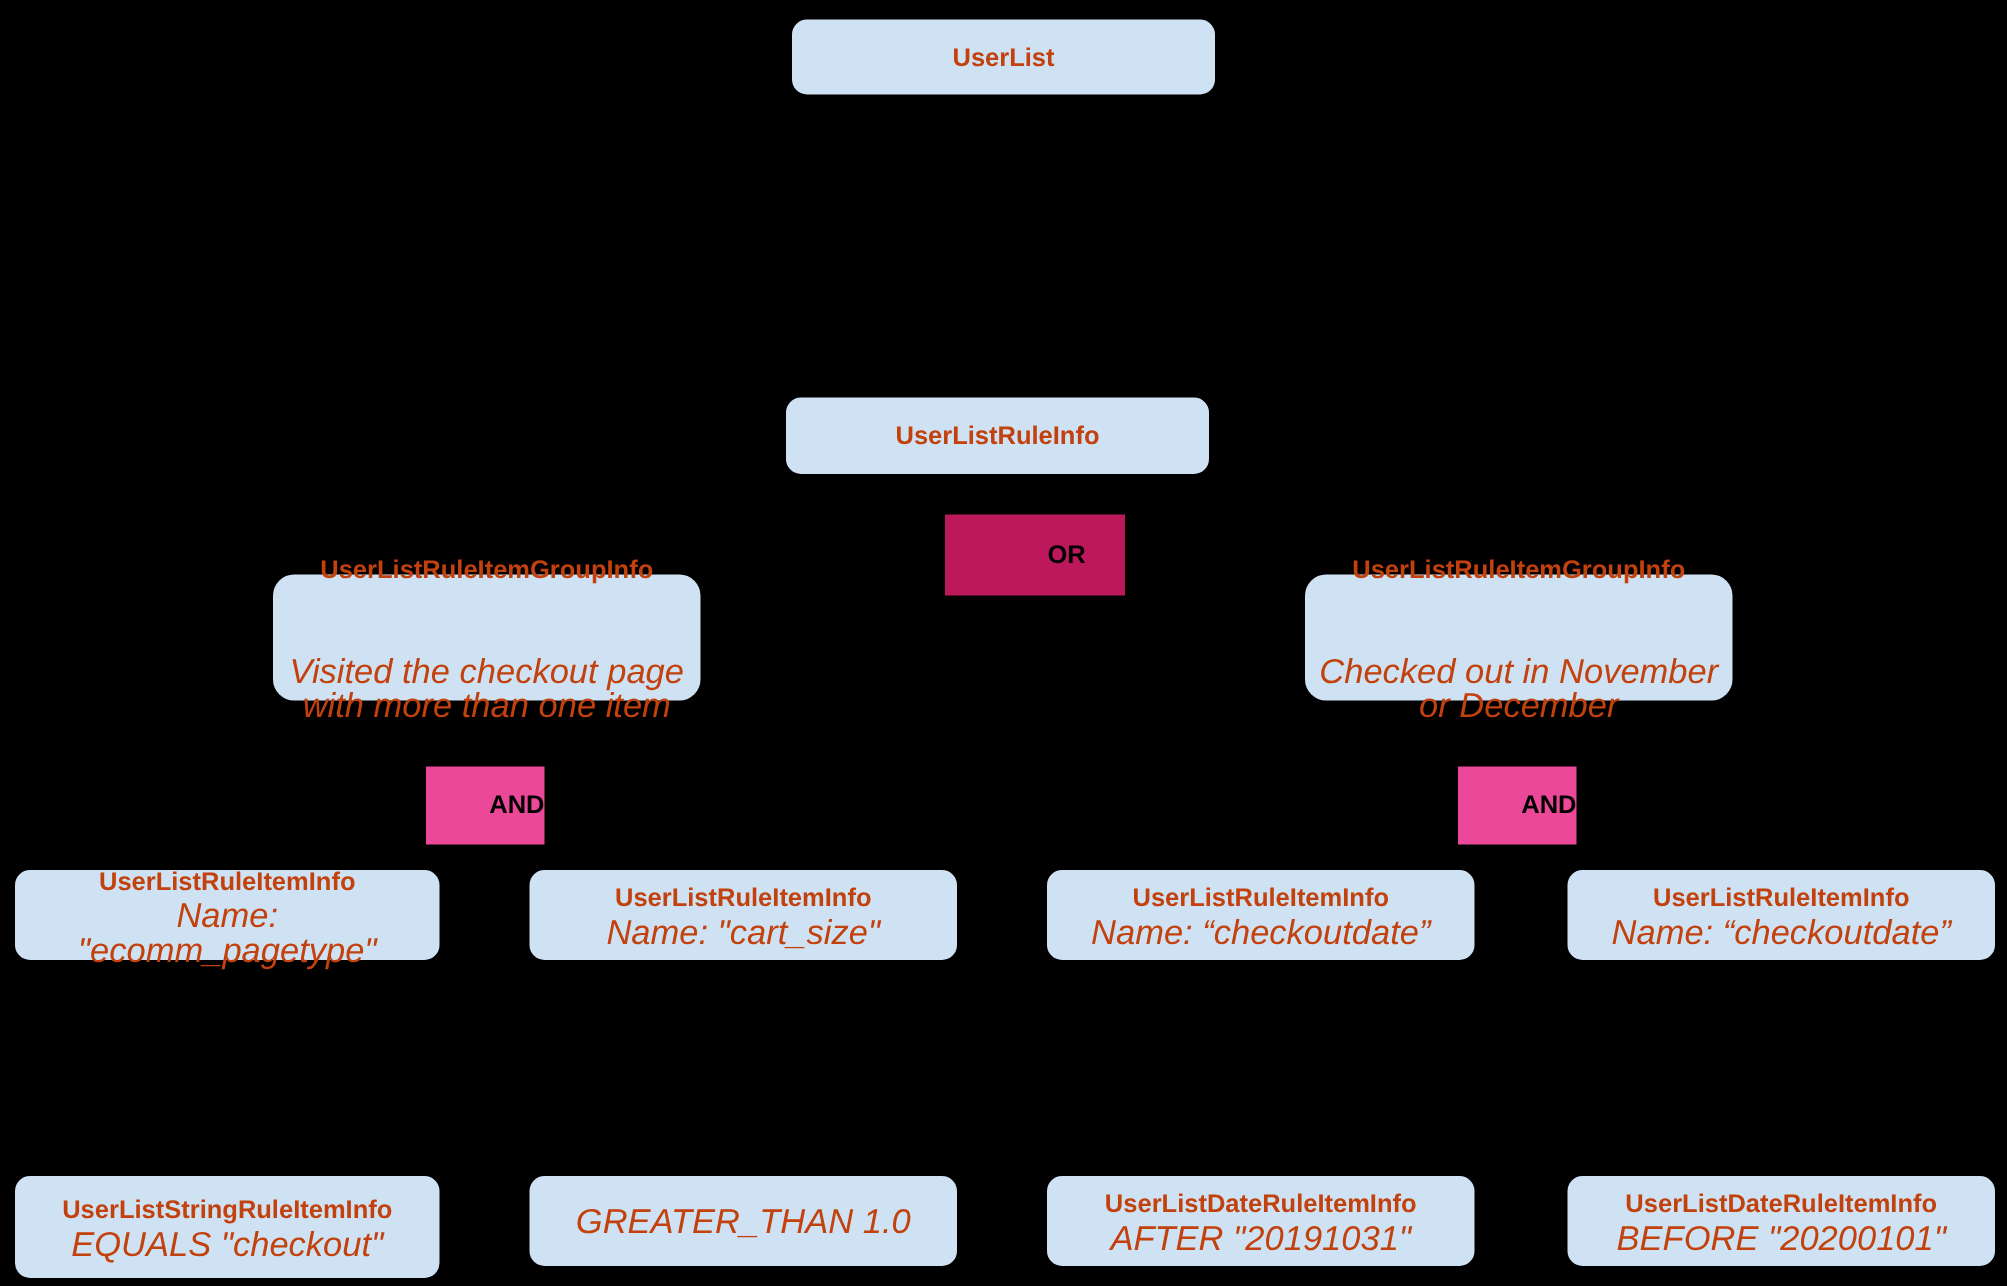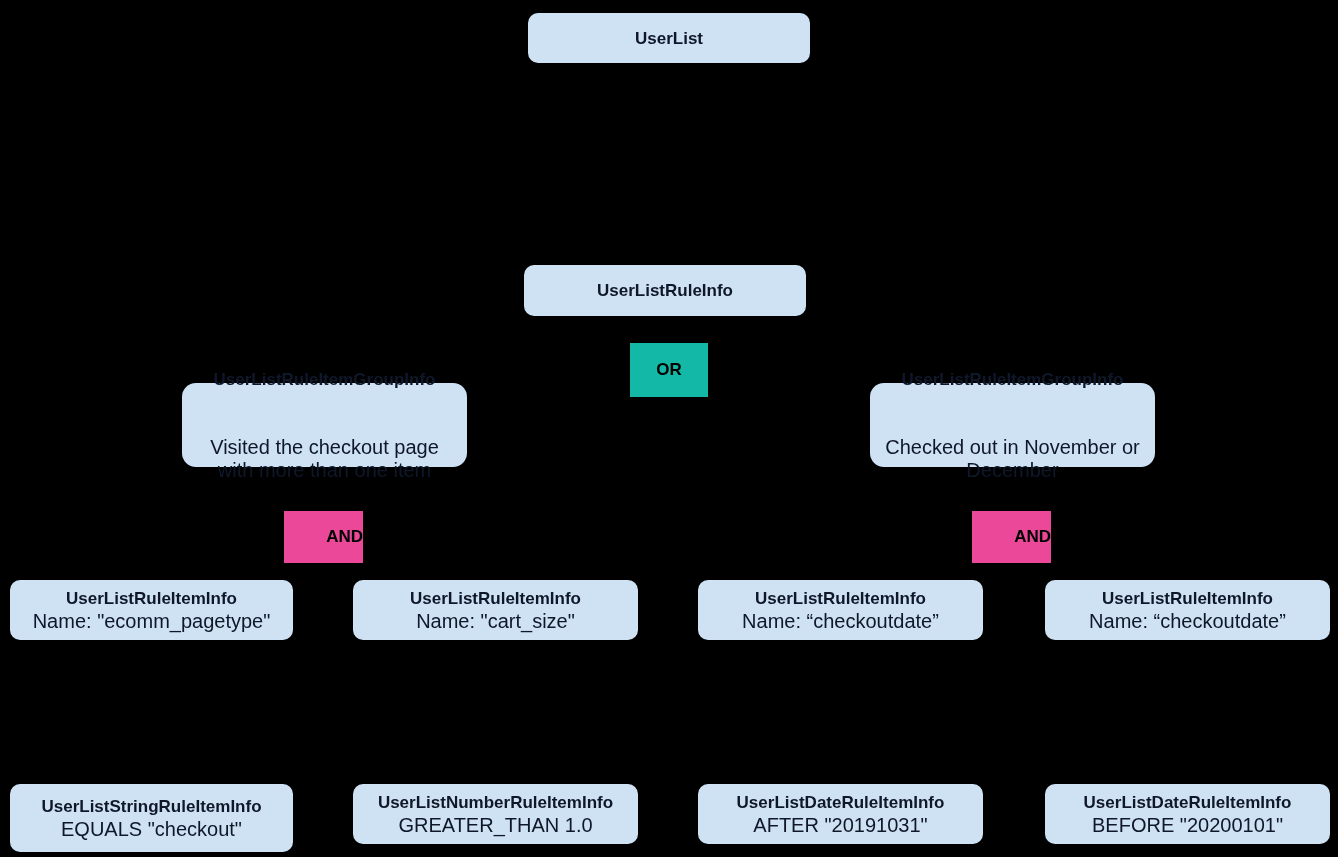--- a/index.html
+++ b/index.html
@@ -17,48 +17,49 @@
   }
   .node {
     position: absolute;
     background: #cfe2f3;
     border-radius: 10px;
     display: flex;
     flex-direction: column;
     align-items: center;
     justify-content: center;
     text-align: center;
-    color: #0f172a;
+    color: #c2410c;
     box-sizing: border-box;
     padding: 2px 8px;
   }
   .node.group {
     border-radius: 14px;
     gap: 45px;
   }
   .node .title {
     font-weight: bold;
     font-size: 17px;
     line-height: 23px;
     white-space: nowrap;
   }
   .node .desc {
-    font-size: 20px;
+    font-style: italic;
+    font-size: 23px;
     line-height: 23px;
   }
   .op {
     position: absolute;
     display: flex;
     align-items: center;
     justify-content: center;
     font-weight: bold;
     font-size: 17px;
     color: #000000;
   }
-  .op.or  { background: #14b8a6; }
+  .op.or  { background: #be185d; padding-left: 42px; }
   .op.and { background: #ec4899; justify-content: flex-end; }
   .arrowhead {
     position: absolute;
     width: 0;
     height: 0;
     border-left: 11px solid transparent;
     border-right: 11px solid transparent;
     border-top: 18px solid #000000;
   }
 </style>
@@ -112,21 +113,20 @@
   <div class="node" style="left:1045px; top:580px; width:285px; height:60px;">
     <div class="title">UserListRuleItemInfo</div>
     <div class="desc">Name: “checkoutdate”</div>
   </div>
 
   <div class="node" style="left:10px;   top:784px; width:283px; height:68px;">
     <div class="title">UserListStringRuleItemInfo</div>
     <div class="desc">EQUALS "checkout"</div>
   </div>
   <div class="node" style="left:353px;  top:784px; width:285px; height:60px;">
-    <div class="title">UserListNumberRuleItemInfo</div>
     <div class="desc">GREATER_THAN 1.0</div>
   </div>
   <div class="node" style="left:698px;  top:784px; width:285px; height:60px;">
     <div class="title">UserListDateRuleItemInfo</div>
     <div class="desc">AFTER "20191031"</div>
   </div>
   <div class="node" style="left:1045px; top:784px; width:285px; height:60px;">
     <div class="title">UserListDateRuleItemInfo</div>
     <div class="desc">BEFORE "20200101"</div>
   </div>

